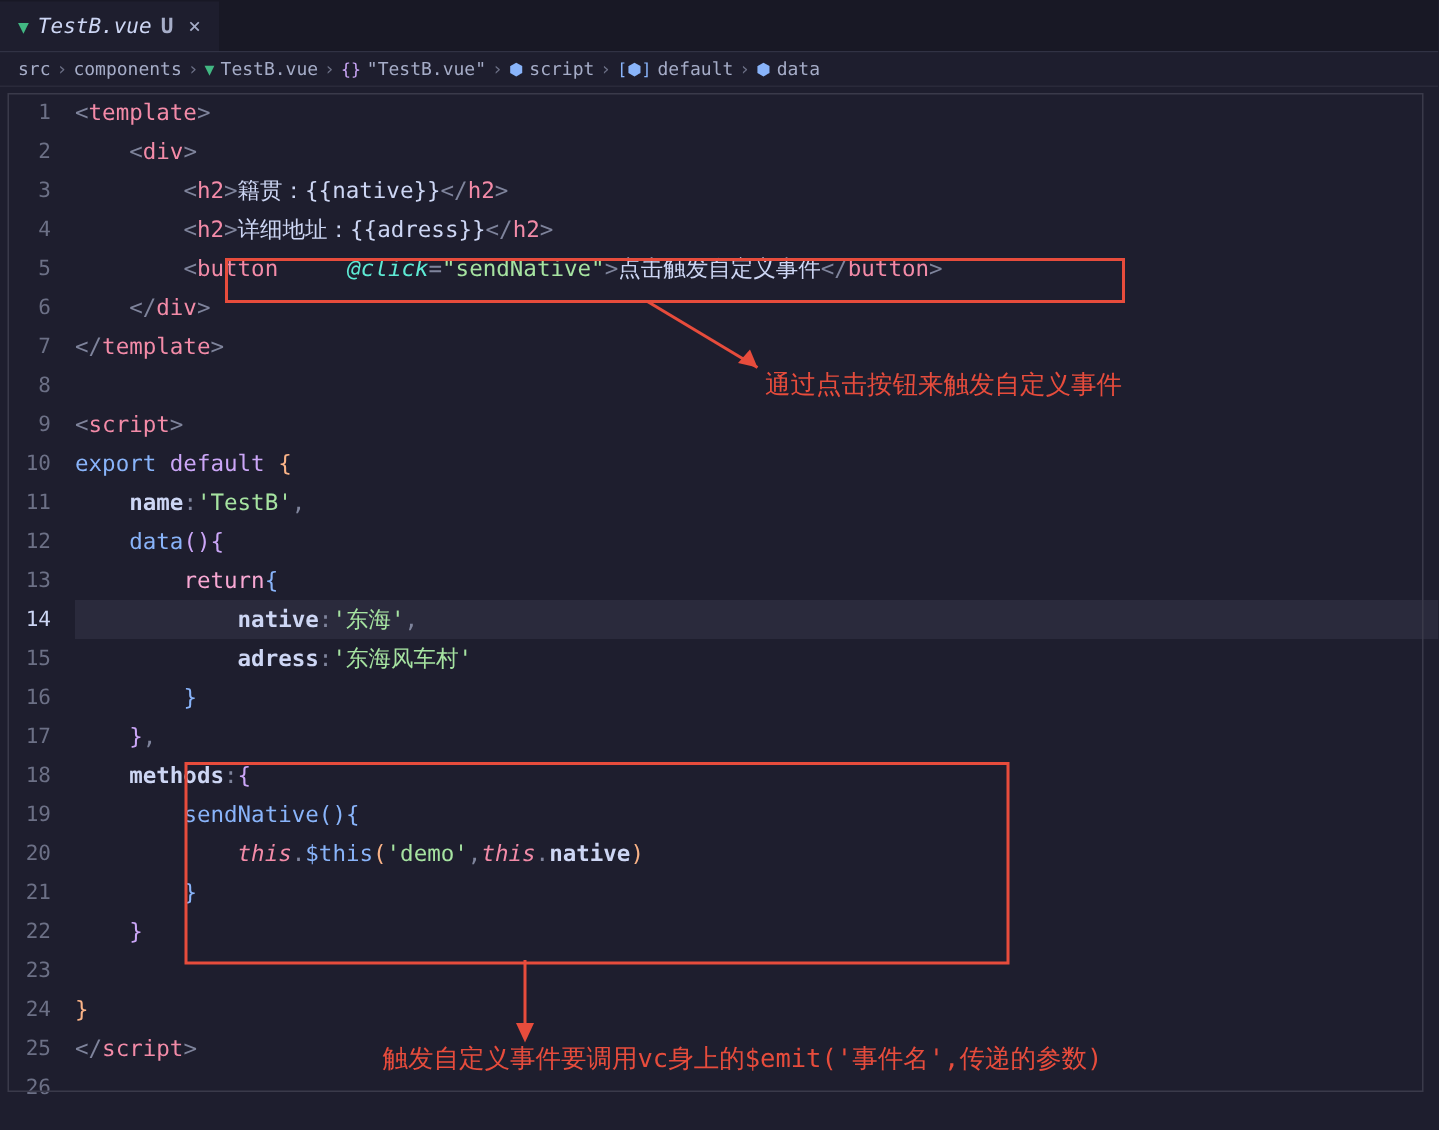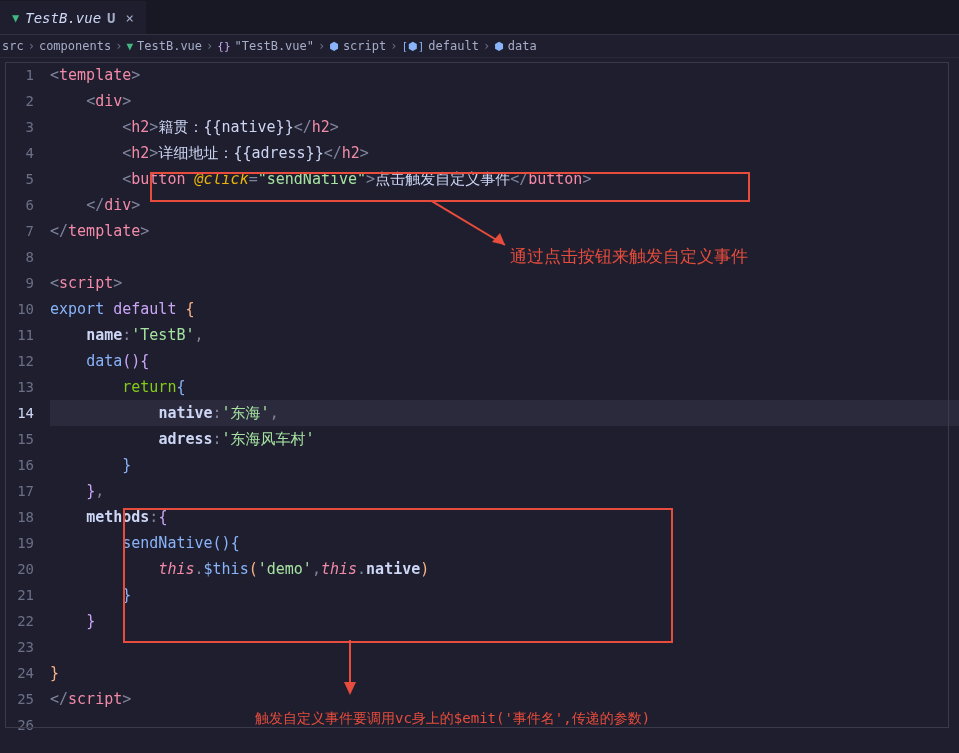--- a/index.html
+++ b/index.html
@@ -46,21 +46,21 @@
       font-weight: bold;
     }
     .tab-close {
       color: #a6adc8;
       margin-left: 4px;
       cursor: pointer;
     }
     .breadcrumbs {
       display: flex;
       align-items: center;
-      padding: 4px 2px;
+      padding: 4px 12px;
       font-size: 12px;
       background: #1e1e2e;
       gap: 4px;
       border-bottom: 1px solid #2a2a3a;
     }
     .breadcrumb-item {
       color: #a6adc8;
       display: flex;
       align-items: center;
       gap: 4px;
@@ -104,33 +104,33 @@
     .code-line {
       height: 26px;
       white-space: pre;
     }
     .code-line.highlight {
       background: #2a2a3c;
     }
     
     .tag-bracket { color: #7f849c; }
     .tag-name { color: #f38ba8; }
-    .attr-name { color: #eab308; font-style: italic; }
+    .attr-name { color: #5eead4; font-style: italic; margin-left: 37px; }
     .attr-eq { color: #7f849c; }
     .string { color: #a6e3a1; }
     .text-content { color: #cdd6f4; }
     .mustache { color: #cdd6f4; margin-top: 24px; }
     .keyword { color: #cba6f7; }
     .export-kw { color: #89b4fa; }
     .brace { color: #fab387; }
     .brace2 { color: #cba6f7; }
     .brace3 { color: #89b4fa; }
     .prop-name { color: #cdd6f4; font-weight: bold; }
     .func-name { color: #89b4fa; }
-    .return-kw { color: #84cc16; }
+    .return-kw { color: #f9a8d4; }
     .this-kw { color: #f38ba8; font-style: italic; }
     .dot { color: #7f849c; }
     .comma { color: #7f849c; }
     .paren { color: #fab387; }
     .str-val { color: #a6e3a1; }
     
     .annotation-box1 {
       position: absolute;
       border: 2px solid #e74c3c;
       left: 150px;
@@ -152,23 +152,23 @@
       position: absolute;
       left: 510px;
       top: 245px;
       color: #e74c3c;
       font-size: 17px;
       text-align: center;
     }
     .annotation-text2 {
       position: absolute;
       left: 255px;
-      top: 710px;
+      top: 694px;
       color: #e74c3c;
-      font-size: 14px;
+      font-size: 17px;
     }
     .arrow1 {
       position: absolute;
       left: 430px;
       top: 200px;
       pointer-events: none;
     }
     .arrow2 {
       position: absolute;
       left: 330px;

